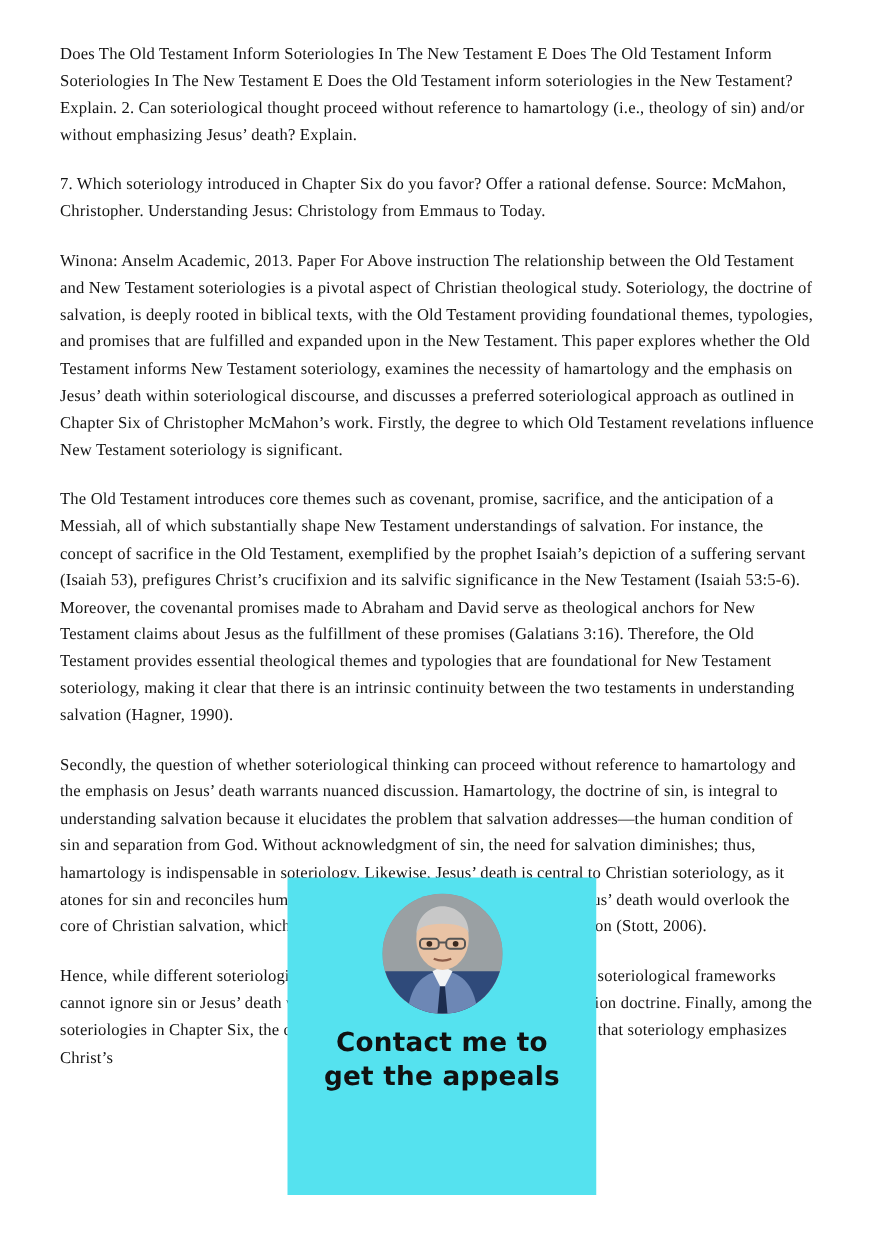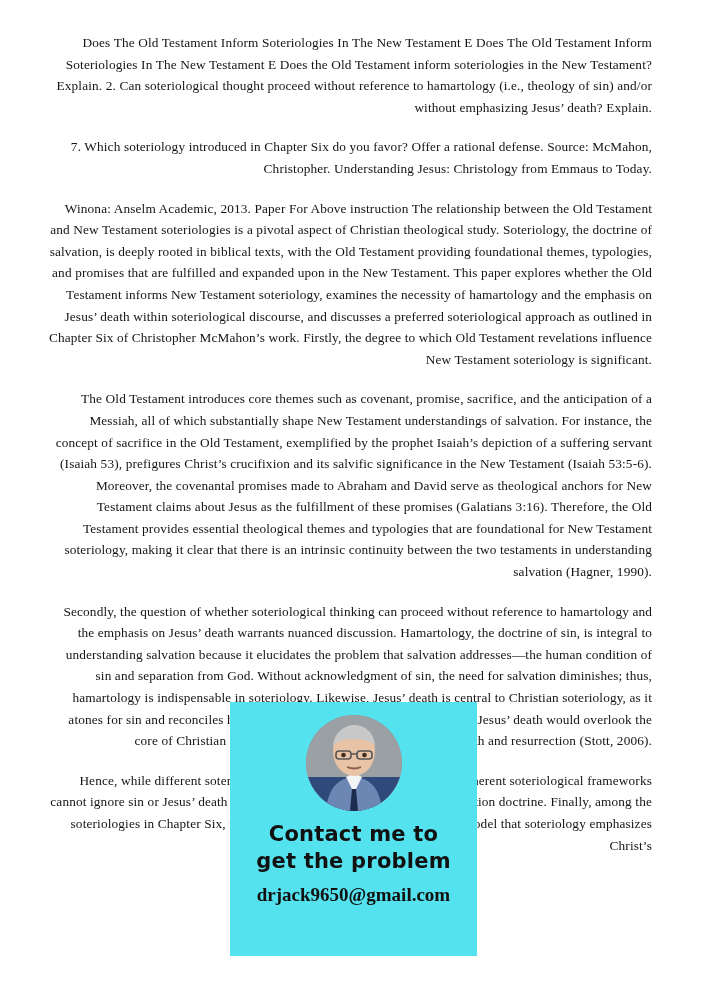--- a/index.html
+++ b/index.html
@@ -18,21 +18,21 @@
   .page {
     position: relative;
     width: 708px;
     height: 1000px;
     box-sizing: border-box;
     padding: 32px 56px 0 48px;
   }
   .para {
     font-size: 13.3px;
     line-height: 21.6px;
-    text-align: right;
+    text-align: left;
     margin: 0 0 18px 0;
     color: #141414;
     letter-spacing: 0.01em;
   }
   
   .overlay-card {
     position: absolute;
     left: 230px;
     top: 702px;
     width: 247px;
@@ -104,18 +104,17 @@
         <rect x="30" y="36" width="15" height="8" rx="3" fill="none" stroke="#555555" stroke-width="1.6"></rect>
         <rect x="51" y="36" width="15" height="8" rx="3" fill="none" stroke="#555555" stroke-width="1.6"></rect>
         <line x1="45" y1="39" x2="51" y2="39" stroke="#555555" stroke-width="1.6"></line>
         <ellipse cx="37.5" cy="40" rx="2.3" ry="2.3" fill="#3a2a20"></ellipse>
         <ellipse cx="58.5" cy="40" rx="2.3" ry="2.3" fill="#3a2a20"></ellipse>
         <path d="M41 52 Q48 55 55 52" stroke="#8b5b48" stroke-width="1.8" fill="none"></path>
       </svg>
     </div>
     <div class="overlay-lines">
       <div class="overlay-line">Contact me to</div>
-      <div class="overlay-line">get the problem</div>
+      <div class="overlay-line">get the appeals</div>
     </div>
-    <div class="overlay-email">drjack9650@gmail.com</div>
   </div>
 
 </div>
 
 </body></html>

